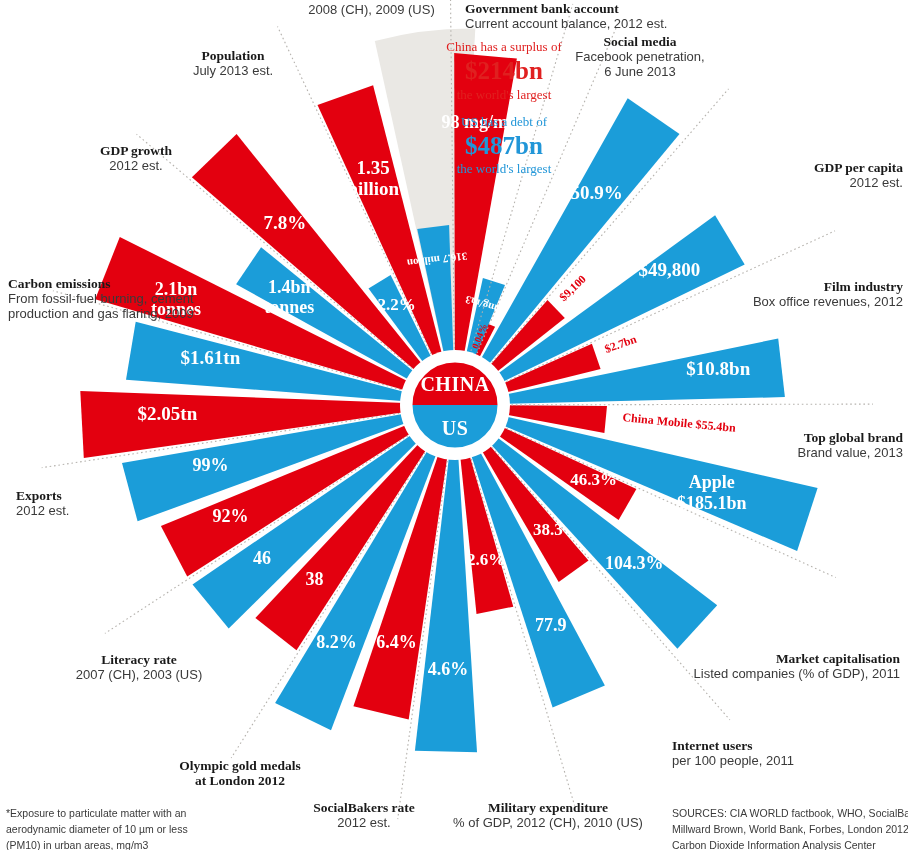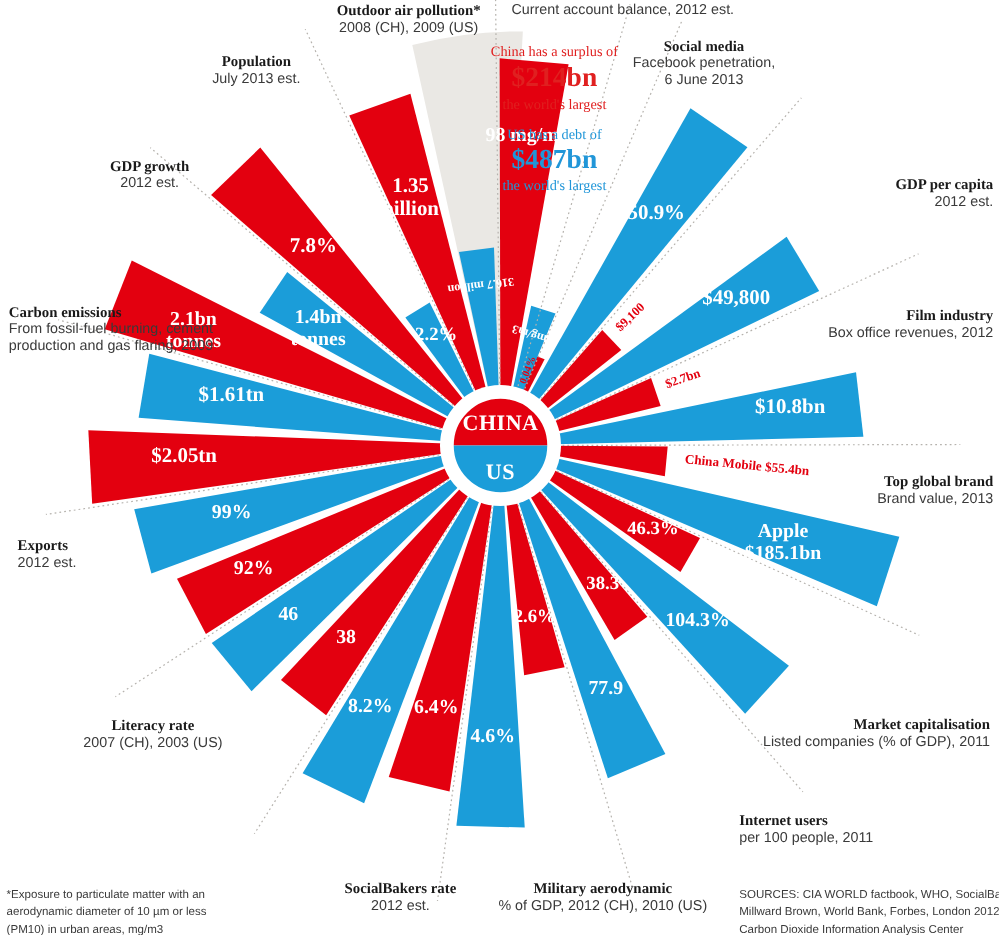--- a/index.html
+++ b/index.html
@@ -163,21 +163,20 @@
         <text x="396.5" y="309.5" fill="#ffffff" font-family="Liberation Serif, serif" font-weight="bold" font-size="17" text-anchor="middle">2.2%</text>
         <text x="284.8" y="228.8" fill="#ffffff" font-family="Liberation Serif, serif" font-weight="bold" font-size="19" text-anchor="middle">7.8%</text>
         <text x="436.7" y="256.1" fill="#ffffff" font-family="Liberation Serif, serif" font-weight="bold" font-size="11" text-anchor="middle" transform="rotate(173 436.7 256.1)">316.7 million</text>
         <text x="373.2" y="174.1" fill="#ffffff" font-family="Liberation Serif, serif" font-weight="bold" font-size="19" text-anchor="middle"><tspan x="373.2" dy="0">1.35</tspan><tspan x="373.2" dy="1.12em">billion</tspan></text>
         <text x="487.5" y="302.0" fill="#ffffff" font-family="Liberation Serif, serif" font-weight="bold" font-size="11" text-anchor="middle" transform="rotate(197.5 487.5 302.0)">18mg/m3</text>
         <text x="479.2" y="128.1" fill="#ffffff" font-family="Liberation Serif, serif" font-weight="bold" font-size="18" text-anchor="middle">98  mg/m3</text>
       </g>
   </svg>
 
   <div class="cat-label al-c" style="left:264px;top:2px;width:215px;">
-    <div class="cat-title">Outdoor air pollution*</div>
     <div class="cat-sub">2008 (CH), 2009 (US)</div>
   </div>
 
   <div class="cat-label al-c" style="left:153px;top:48px;width:160px;">
     <div class="cat-title">Population</div>
     <div class="cat-sub">July 2013 est.</div>
   </div>
 
   <div class="cat-label al-c" style="left:56px;top:143px;width:160px;">
     <div class="cat-title">GDP growth</div>
@@ -193,28 +192,32 @@
   <div class="cat-label al-l" style="left:16px;top:488px;width:110px;">
     <div class="cat-title">Exports</div>
     <div class="cat-sub">2012 est.</div>
   </div>
 
   <div class="cat-label al-c" style="left:50px;top:652px;width:178px;">
     <div class="cat-title">Literacy rate</div>
     <div class="cat-sub">2007 (CH), 2003 (US)</div>
   </div>
 
+  <div class="cat-label al-c" style="left:140px;top:758px;width:200px;">
+    <div class="cat-title">Olympic gold medals</div>
+    <div class="cat-title">at London 2012</div>
+  </div>
 
   <div class="cat-label al-c" style="left:274px;top:800px;width:180px;">
     <div class="cat-title">SocialBakers rate</div>
     <div class="cat-sub">2012 est.</div>
   </div>
 
   <div class="cat-label al-c" style="left:448px;top:800px;width:200px;">
-    <div class="cat-title">Military aerodynamic</div>
+    <div class="cat-title">Military expenditure</div>
     <div class="cat-sub">% of GDP, 2012 (CH), 2010 (US)</div>
   </div>
 
   <div class="cat-label al-l" style="left:672px;top:738px;width:180px;">
     <div class="cat-title">Internet users</div>
     <div class="cat-sub">per 100 people, 2011</div>
   </div>
 
   <div class="cat-label al-r" style="left:660px;top:651px;width:240px;">
     <div class="cat-title">Market capitalisation</div>
@@ -236,20 +239,21 @@
     <div class="cat-sub">2012 est.</div>
   </div>
 
   <div class="cat-label al-c" style="left:560px;top:34px;width:160px;">
     <div class="cat-title">Social media</div>
     <div class="cat-sub">Facebook penetration,</div>
     <div class="cat-sub">6 June 2013</div>
   </div>
 
   <div class="cat-label al-l" style="left:465px;top:1px;width:250px;">
+    <div class="cat-title">Government bank account</div>
     <div class="cat-sub">Current account balance, 2012 est.</div>
   </div>
 
   <div class="bankbox" style="left:398px;top:39px;width:212px;">
     <div class="bank-cn">
       <span>China has a surplus of</span>
       <span class="bank-big">$214bn</span>
       <span>the world's largest</span>
     </div>
     <div class="bank-us" style="margin-top:11px;">

